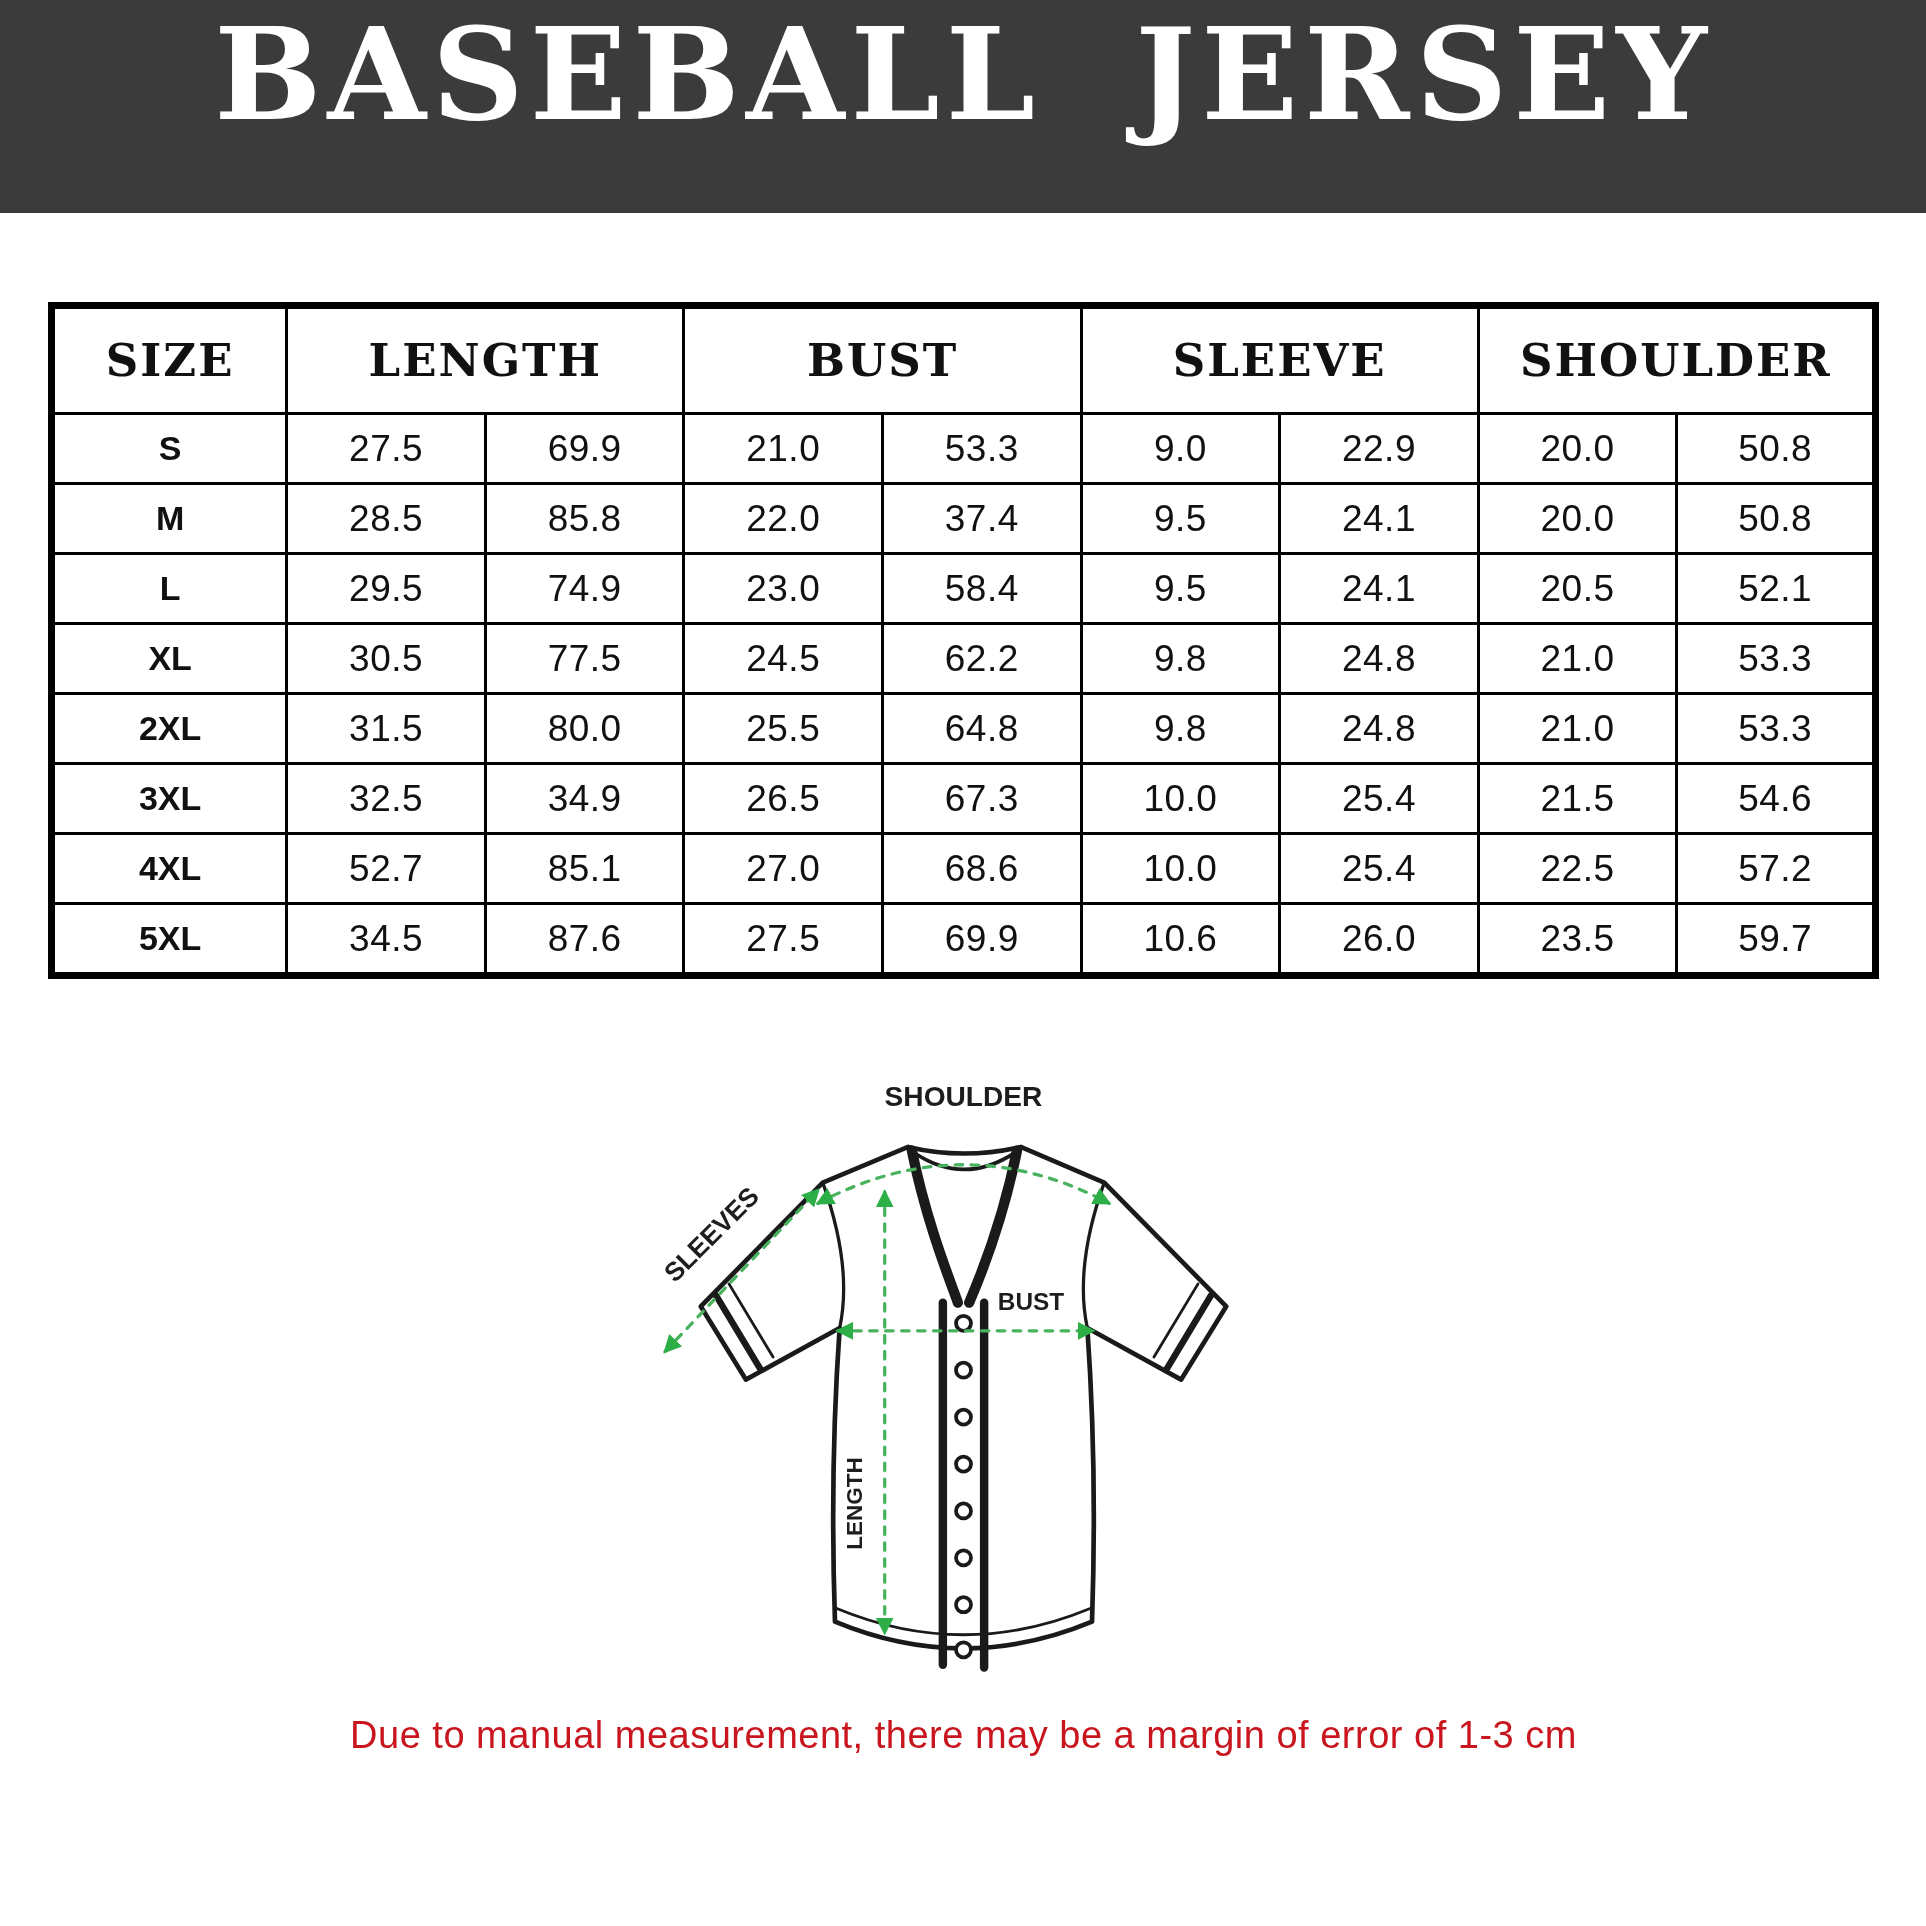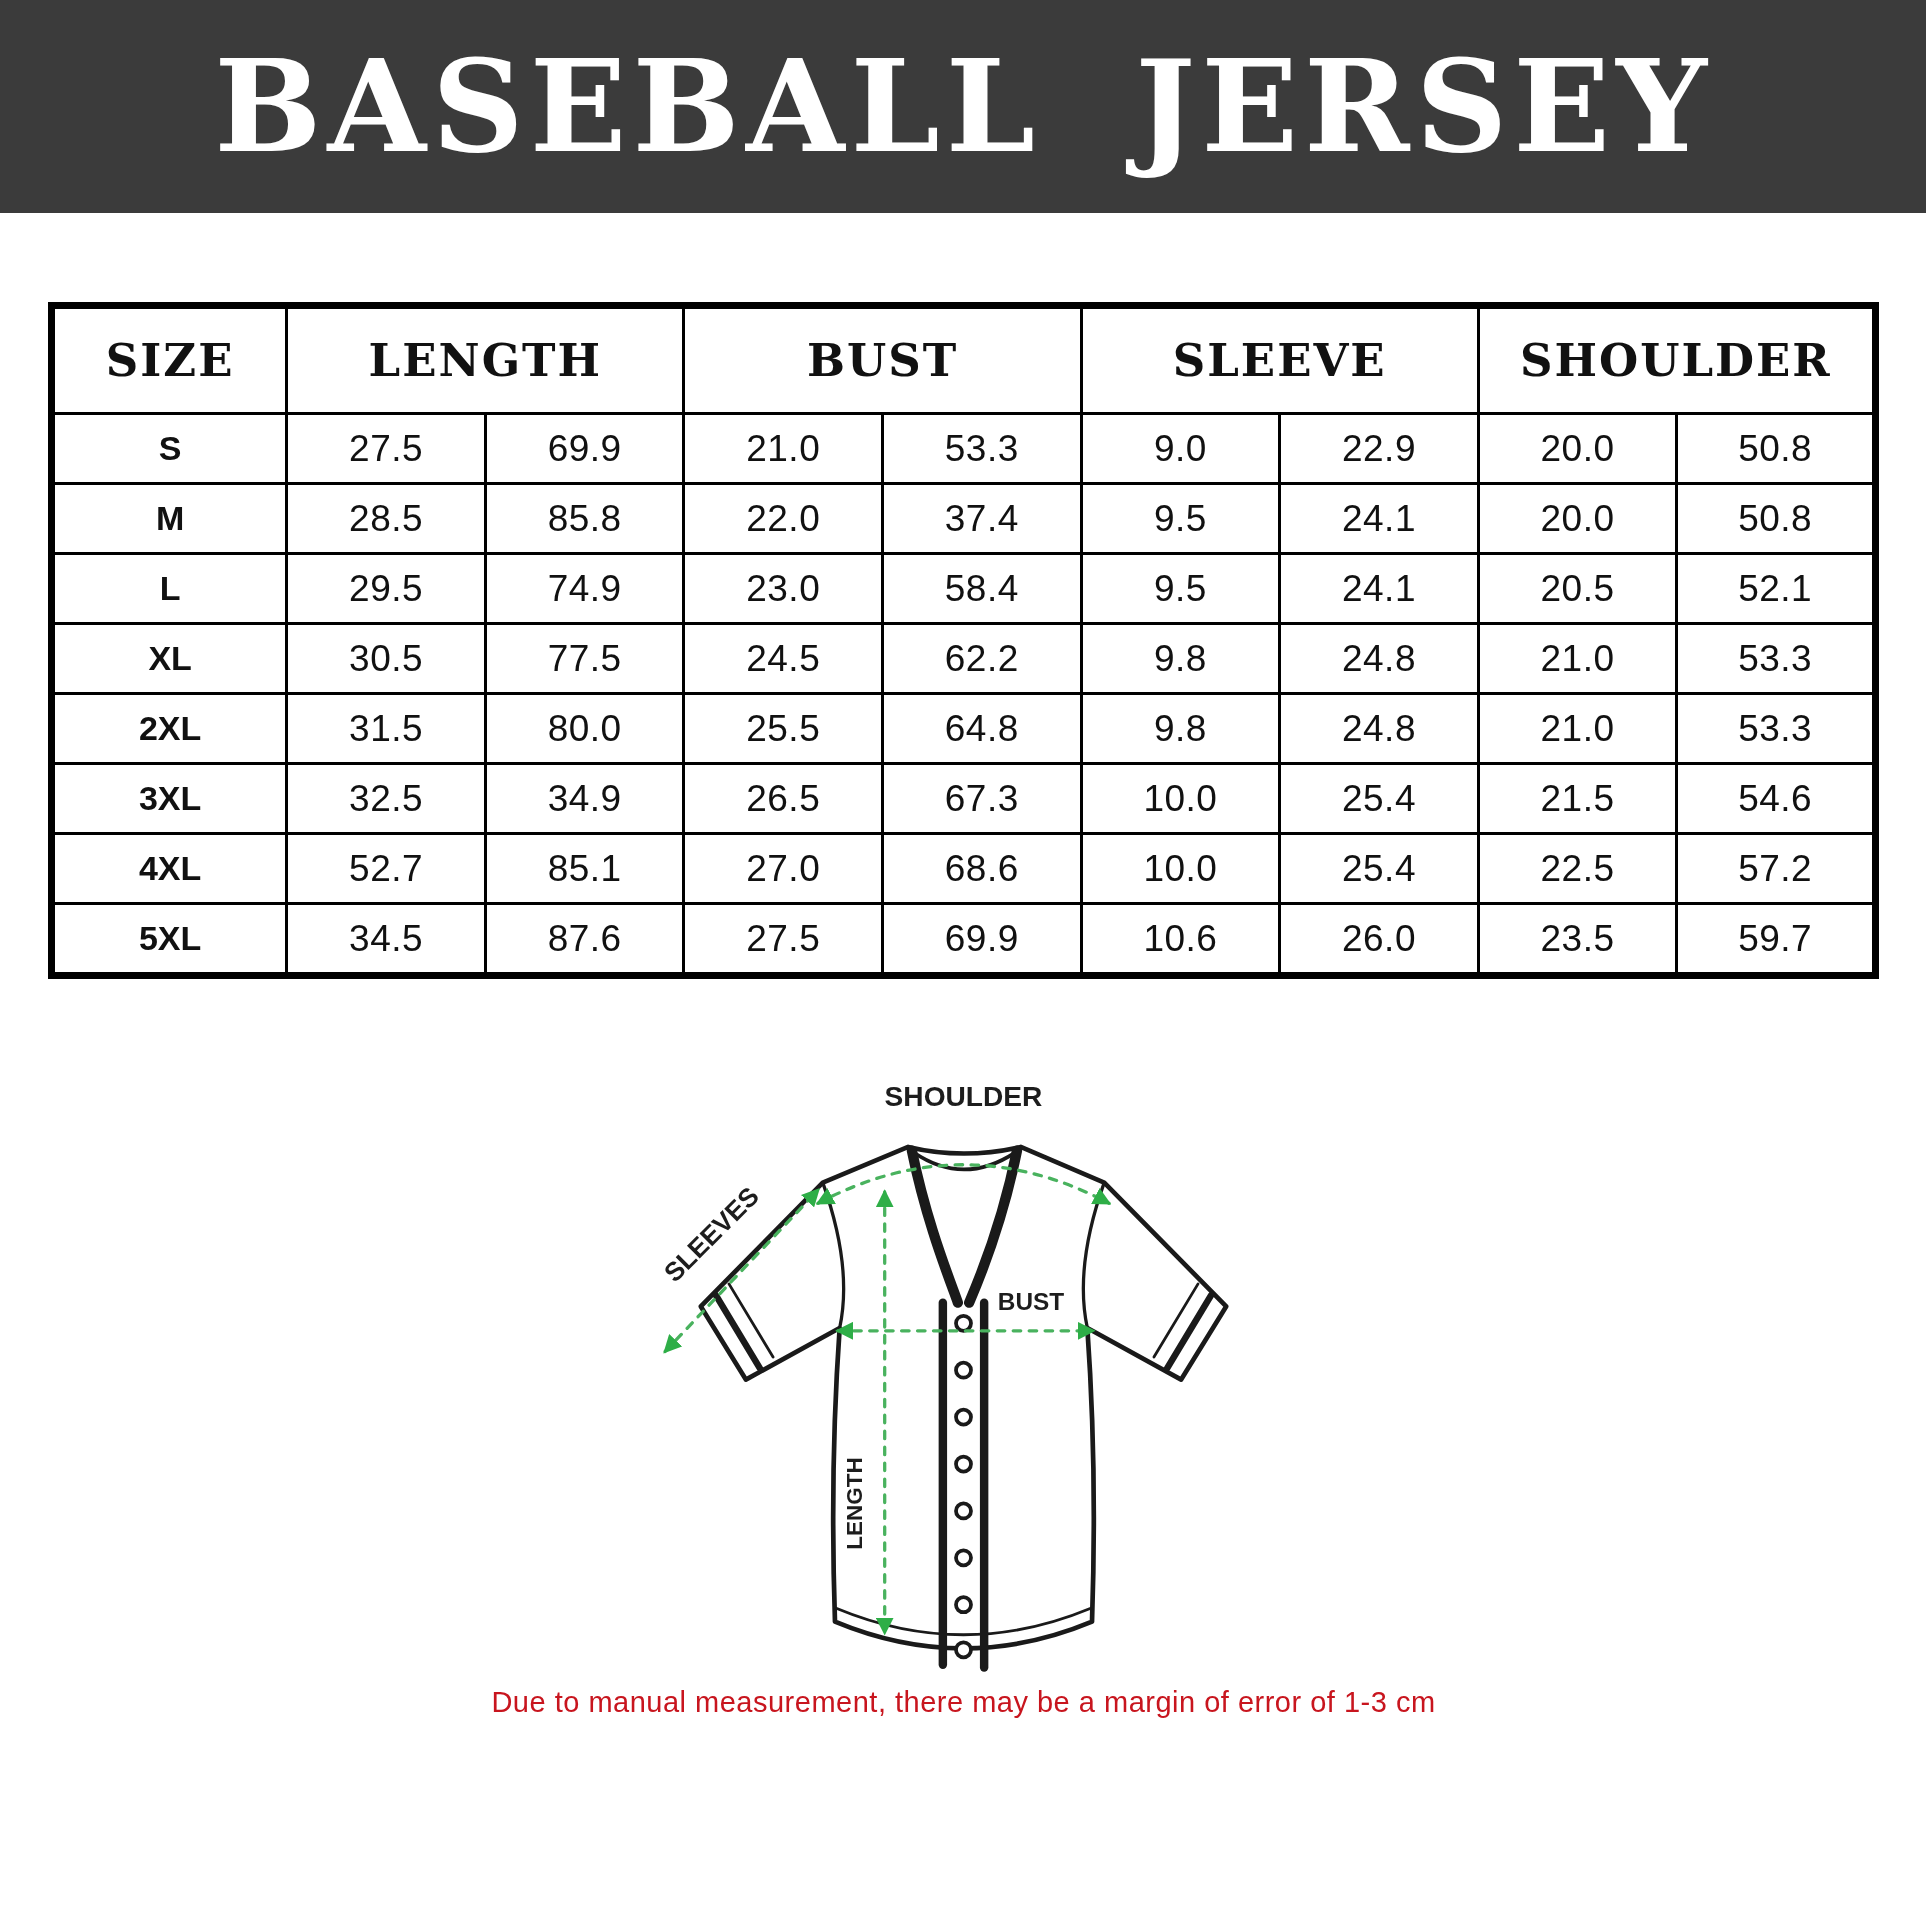--- a/index.html
+++ b/index.html
@@ -3,21 +3,21 @@
 <meta charset="utf-8">
 <style>
   html,body{margin:0;padding:0;}
   body{
     width:1927px;height:1927px;background:#ffffff;overflow:hidden;
     font-family:"Liberation Sans",sans-serif;color:#111;
   }
   
   .title-bar{
     height:213px;background:#3b3b3b;
-    display:flex;align-items:center;justify-content:center;
+    display:flex;justify-content:center;
   }
   .title-bar h1{
     margin:0;color:#ffffff;
     font-family:"DejaVu Serif","Liberation Serif",serif;
     font-weight:700;font-size:127px;letter-spacing:6px;word-spacing:44px;
     white-space:nowrap;
   }
   
   .table-wrap{margin:89px 48px 0;}
   table.size-chart{
@@ -36,22 +36,22 @@
   tbody th.size-th{font-size:34px;font-weight:700;}
   tbody td.val-td{height:67px;font-size:37px;font-weight:400;letter-spacing:0.5px;}
   
   .diagram{margin:91px auto 0;width:713px;text-align:center;}
   .diagram svg{display:block;width:713px;height:auto;}
   .svg-label{
     font-family:"Liberation Sans",sans-serif;font-weight:700;fill:#1d1d1d;
   }
   
   .note{
-    margin:2px 0 0;text-align:center;
-    font-size:29px;font-weight:500;color:#c8151e;letter-spacing:0.5px;
+    margin:30px 0 0;text-align:center;
+    font-size:38px;font-weight:500;color:#c8151e;letter-spacing:0.5px;
   }
 </style>
 </head>
 <body>
 
 <div class="page">
 
   <header class="title-bar">
     <h1>BASEBALL JERSEY</h1>
   </header>

